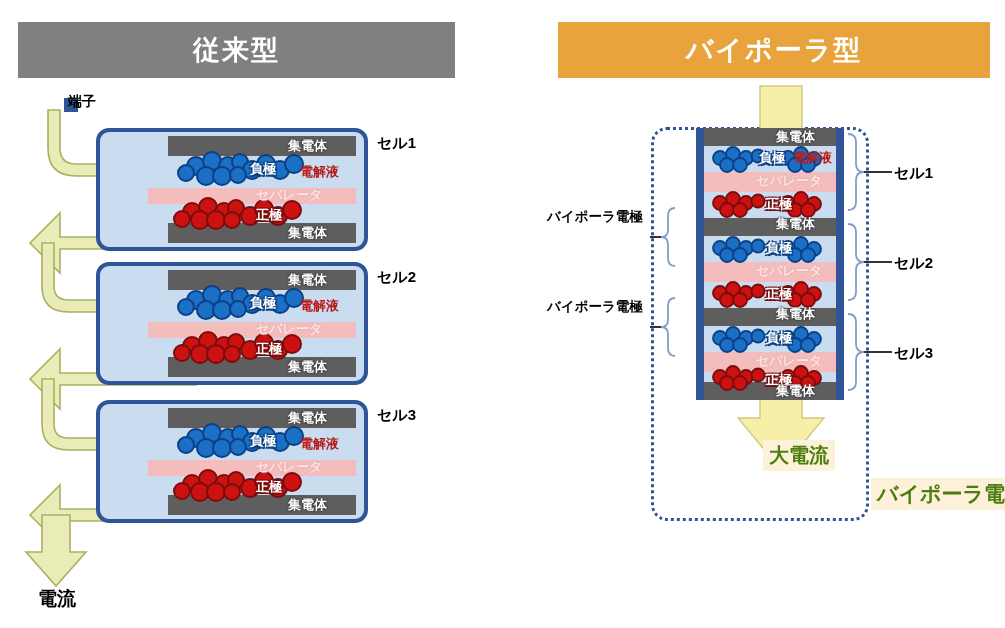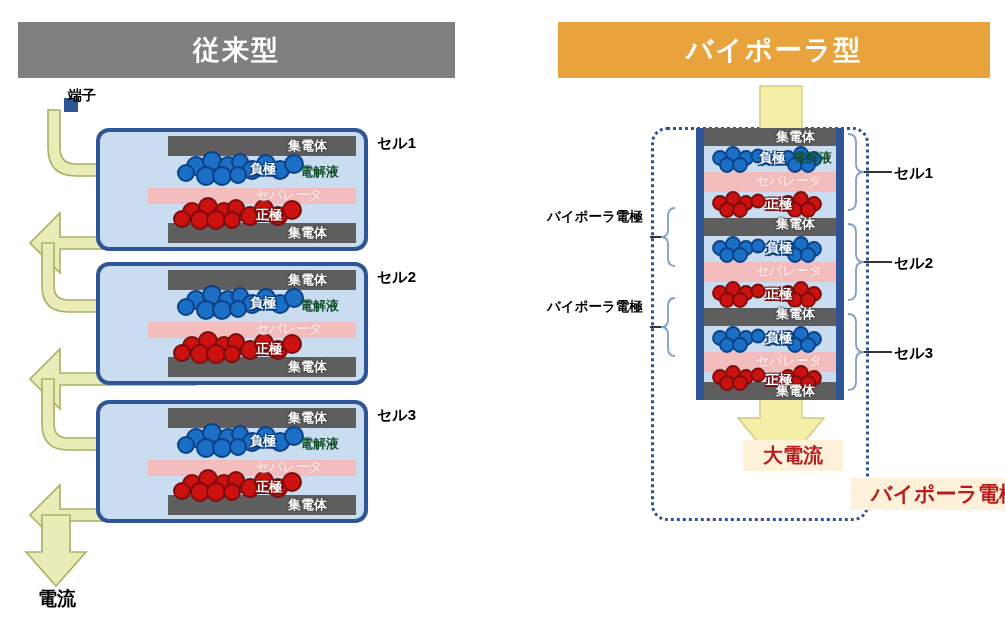--- a/index.html
+++ b/index.html
@@ -33,21 +33,21 @@
 
   .layer{position:absolute;box-sizing:border-box;}
   .collector{background:#5e5e5e;}
   .separator{background:#f3bdbd;}
 
   
   .lab{position:absolute;font-weight:700;white-space:nowrap;line-height:1;}
   .lab-white{color:#ffffff;font-size:13px;
     text-shadow:0 0 2px #333,0 0 2px #333;}
   .lab-sep{color:#fbe3e3;font-size:13px;text-shadow:0 0 2px #e7a0a0;}
-  .lab-ele{color:#14532d;font-size:13px;}
+  .lab-ele{color:#b91c1c;font-size:13px;}
   .lab-neg{color:#ffffff;font-size:13px;
     text-shadow:-1.5px -1.5px 0 #0b3f86,1.5px -1.5px 0 #0b3f86,-1.5px 1.5px 0 #0b3f86,1.5px 1.5px 0 #0b3f86;}
   .lab-pos{color:#ffffff;font-size:13px;
     text-shadow:-1.5px -1.5px 0 #7a0c0c,1.5px -1.5px 0 #7a0c0c,-1.5px 1.5px 0 #7a0c0c,1.5px 1.5px 0 #7a0c0c;}
 
   .celltag{position:absolute;font-size:15px;font-weight:700;color:#000;}
 
   .termlab{position:absolute;font-size:14px;font-weight:700;color:#000;}
   .curlab{position:absolute;font-size:19px;font-weight:700;color:#000;}
 
@@ -57,22 +57,22 @@
     position:absolute;left:151px;top:127px;width:218px;height:394px;
     border:3px dotted #2f5597;border-radius:16px;box-sizing:border-box;
   }
   .stack{position:absolute;left:196px;top:128px;width:148px;height:272px;}
   .stackwall{position:absolute;top:0;width:8px;height:272px;background:#2f5597;}
   .rlayer{position:absolute;left:8px;width:132px;box-sizing:border-box;}
 
   .bplab{position:absolute;font-size:13.5px;font-weight:700;color:#000;white-space:nowrap;}
   .rcelltag{position:absolute;font-size:15px;font-weight:700;color:#000;}
 
-  .tagbox{position:absolute;background:#fdf1d9;font-weight:700;color:#b91c1c;
-    padding:2px 20px;white-space:nowrap;}
+  .tagbox{position:absolute;background:#fdf1d9;font-weight:700;color:#4d7c0f;
+    padding:2px 6px;white-space:nowrap;margin-left:20px;}
   .tag-big{font-size:20px;}
   .tag-cmp{font-size:21px;}
 
   svg{position:absolute;left:0;top:0;overflow:visible;}
 </style>
 </head>
 <body>
 
 <div class="stage">
 
@@ -104,21 +104,21 @@
                Q42 450 42 424 Z" fill="#eaecb8" stroke="#a9b063" stroke-width="1.6"></path>
 
       <path d="M196 497 L196 509 L60 509 L60 485 L30 515 L60 545 L60 521 L196 521 Z" fill="#eaecb8" stroke="#a9b063" stroke-width="1.6"></path>
       <path d="M42 515 L70 515 L70 552 L86 552 L56 586 L26 552 L42 552 Z" fill="#eaecb8" stroke="#a9b063" stroke-width="1.6"></path>
 
       <path d="M224 160 L248 160 L248 215 L260 215 L236 242 L212 215 L224 215 Z" fill="#eaecb8" fill-opacity="0.78" stroke="#a9b063" stroke-width="1.4"></path>
       <path d="M224 294 L248 294 L248 349 L260 349 L236 376 L212 349 L224 349 Z" fill="#eaecb8" fill-opacity="0.78" stroke="#a9b063" stroke-width="1.4"></path>
       <path d="M224 432 L248 432 L248 487 L260 487 L236 514 L212 487 L224 487 Z" fill="#eaecb8" fill-opacity="0.78" stroke="#a9b063" stroke-width="1.4"></path>
     </svg>
 
-    <div class="termlab" style="left:68px;top:87px;">端子</div>
+    <div class="termlab" style="left:68px;top:93px;">端子</div>
 
     <div class="cellbox c1">
       <div class="layer collector" style="left:68px;top:4px;width:188px;height:20px;"></div>
       <div class="layer separator" style="left:48px;top:56px;width:208px;height:16px;"></div>
       <div class="layer collector" style="left:68px;top:91px;width:188px;height:20px;"></div>
       <svg width="272" height="123">
         <g fill="#1b6fc4" stroke="#0b3f86" stroke-width="2">
           <circle cx="96" cy="34" r="9"></circle>
             <circle cx="112" cy="29" r="9"></circle>
             <circle cx="128" cy="34" r="9"></circle>

